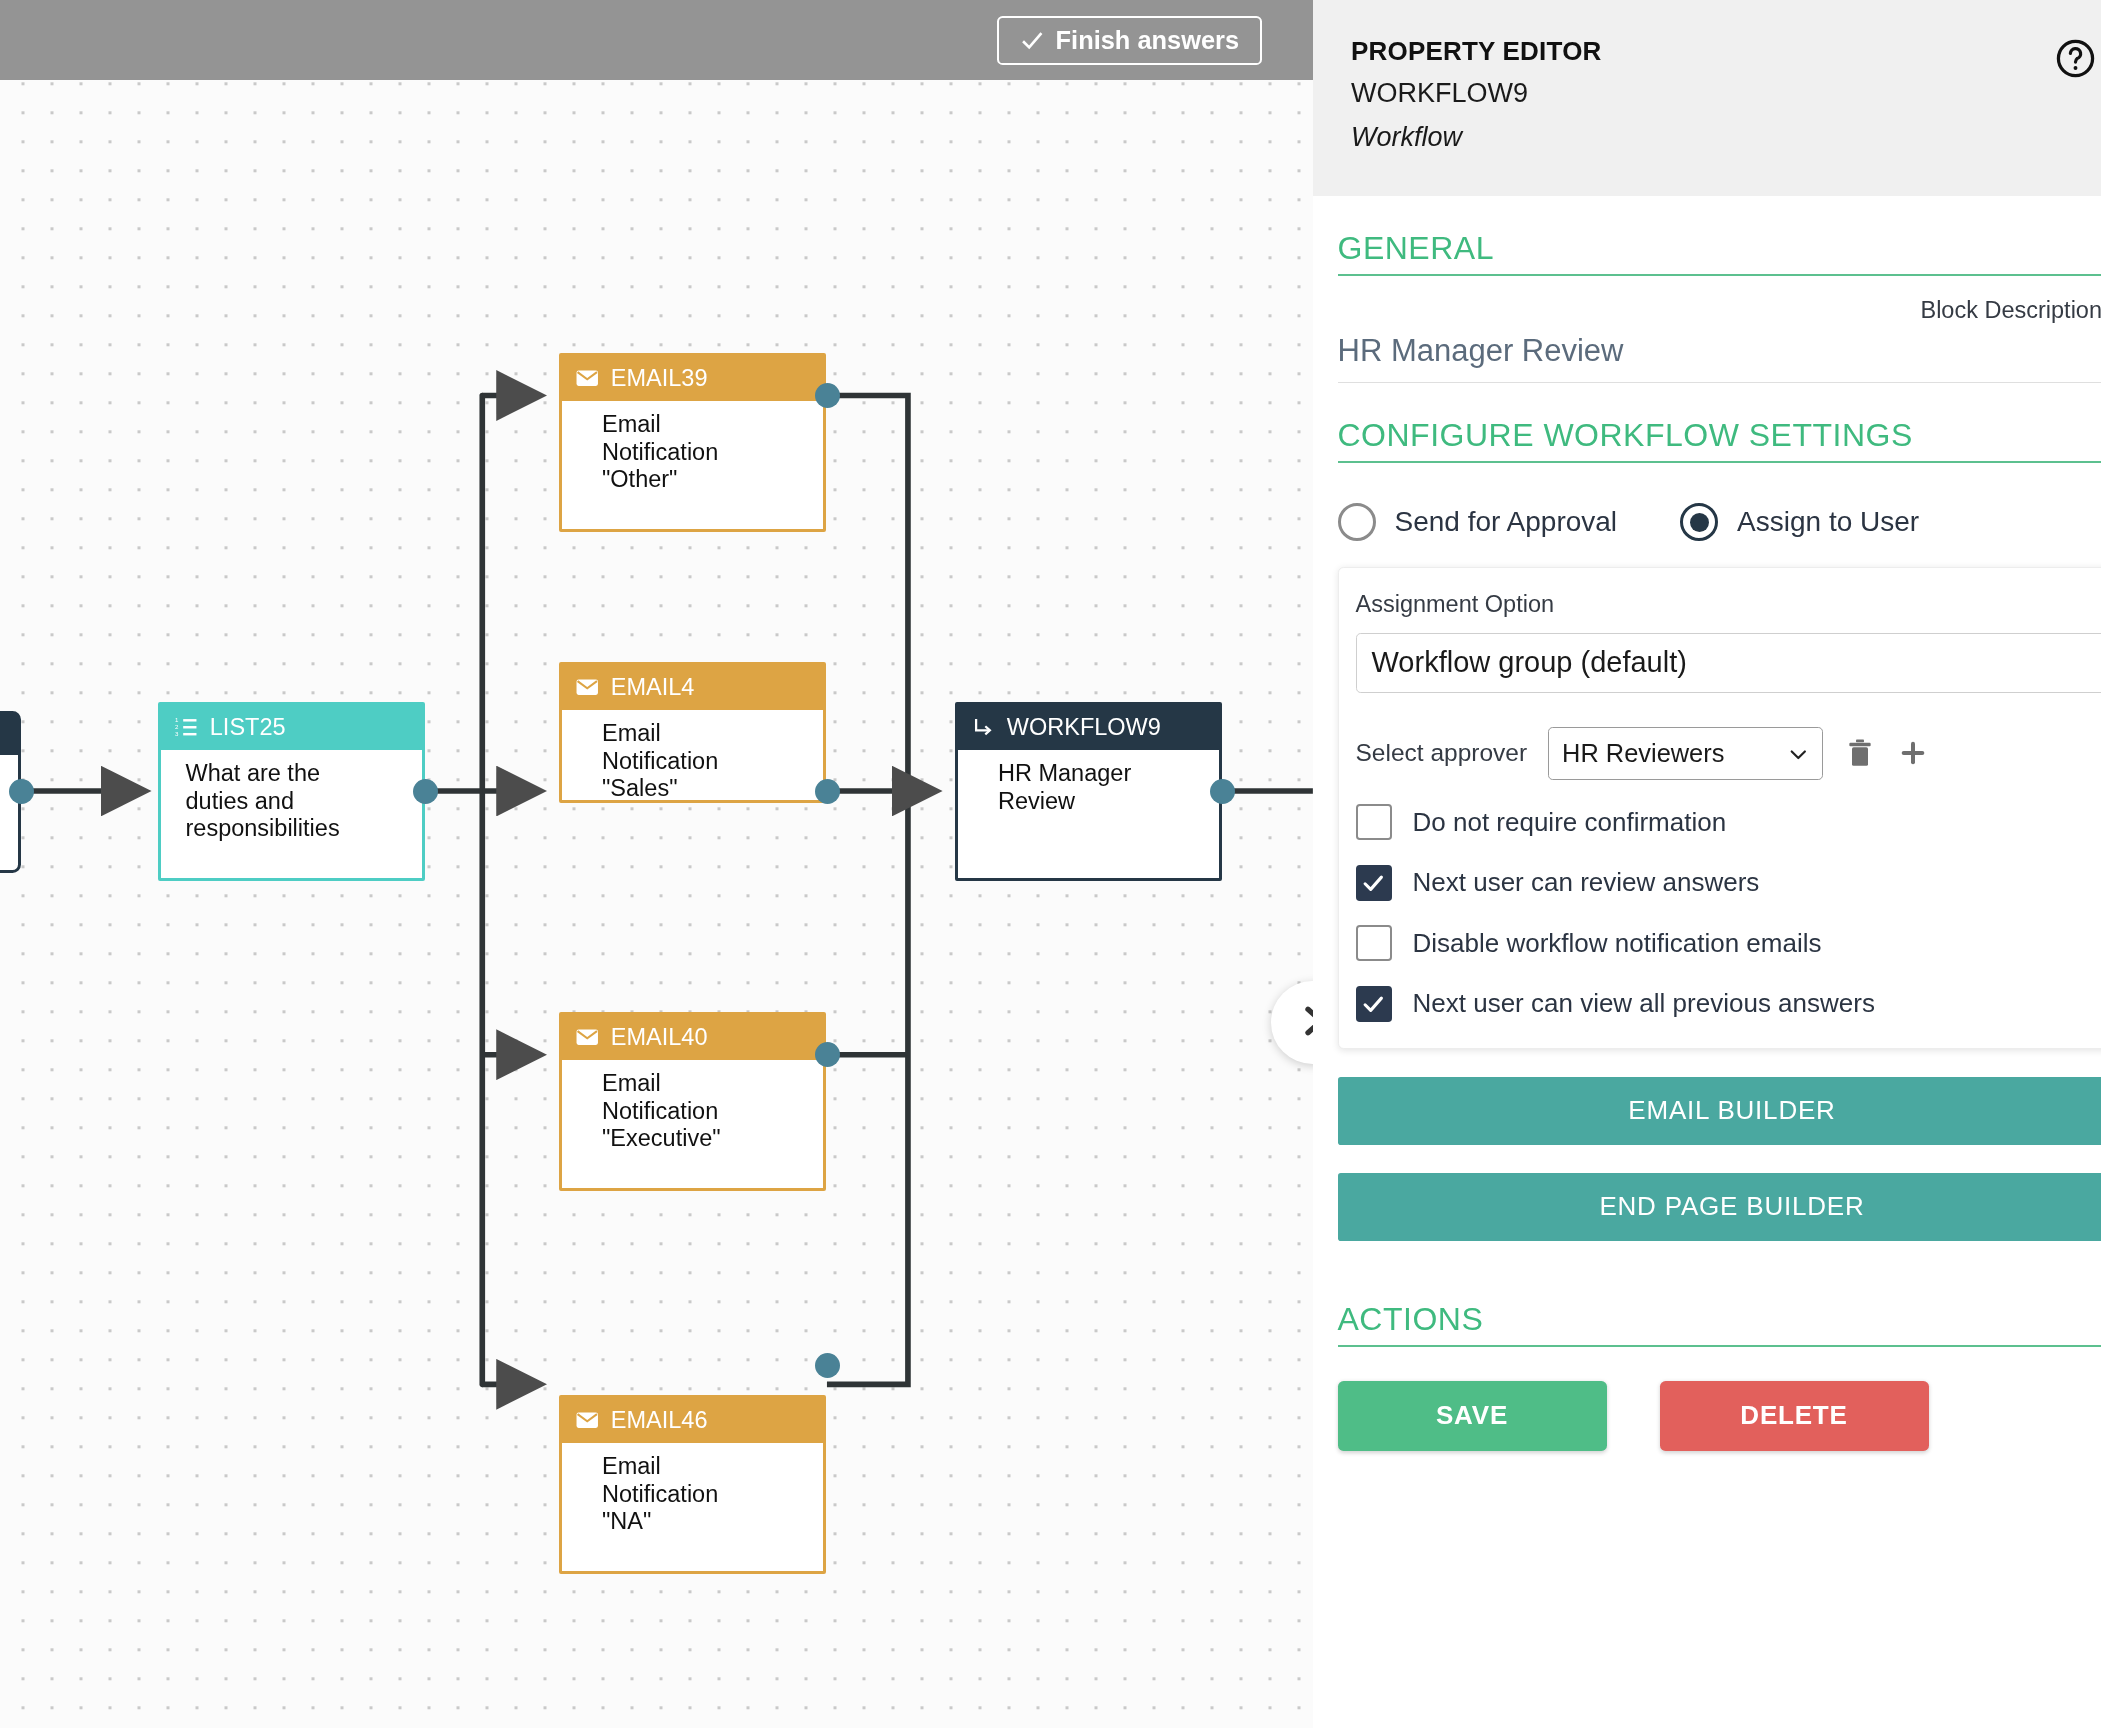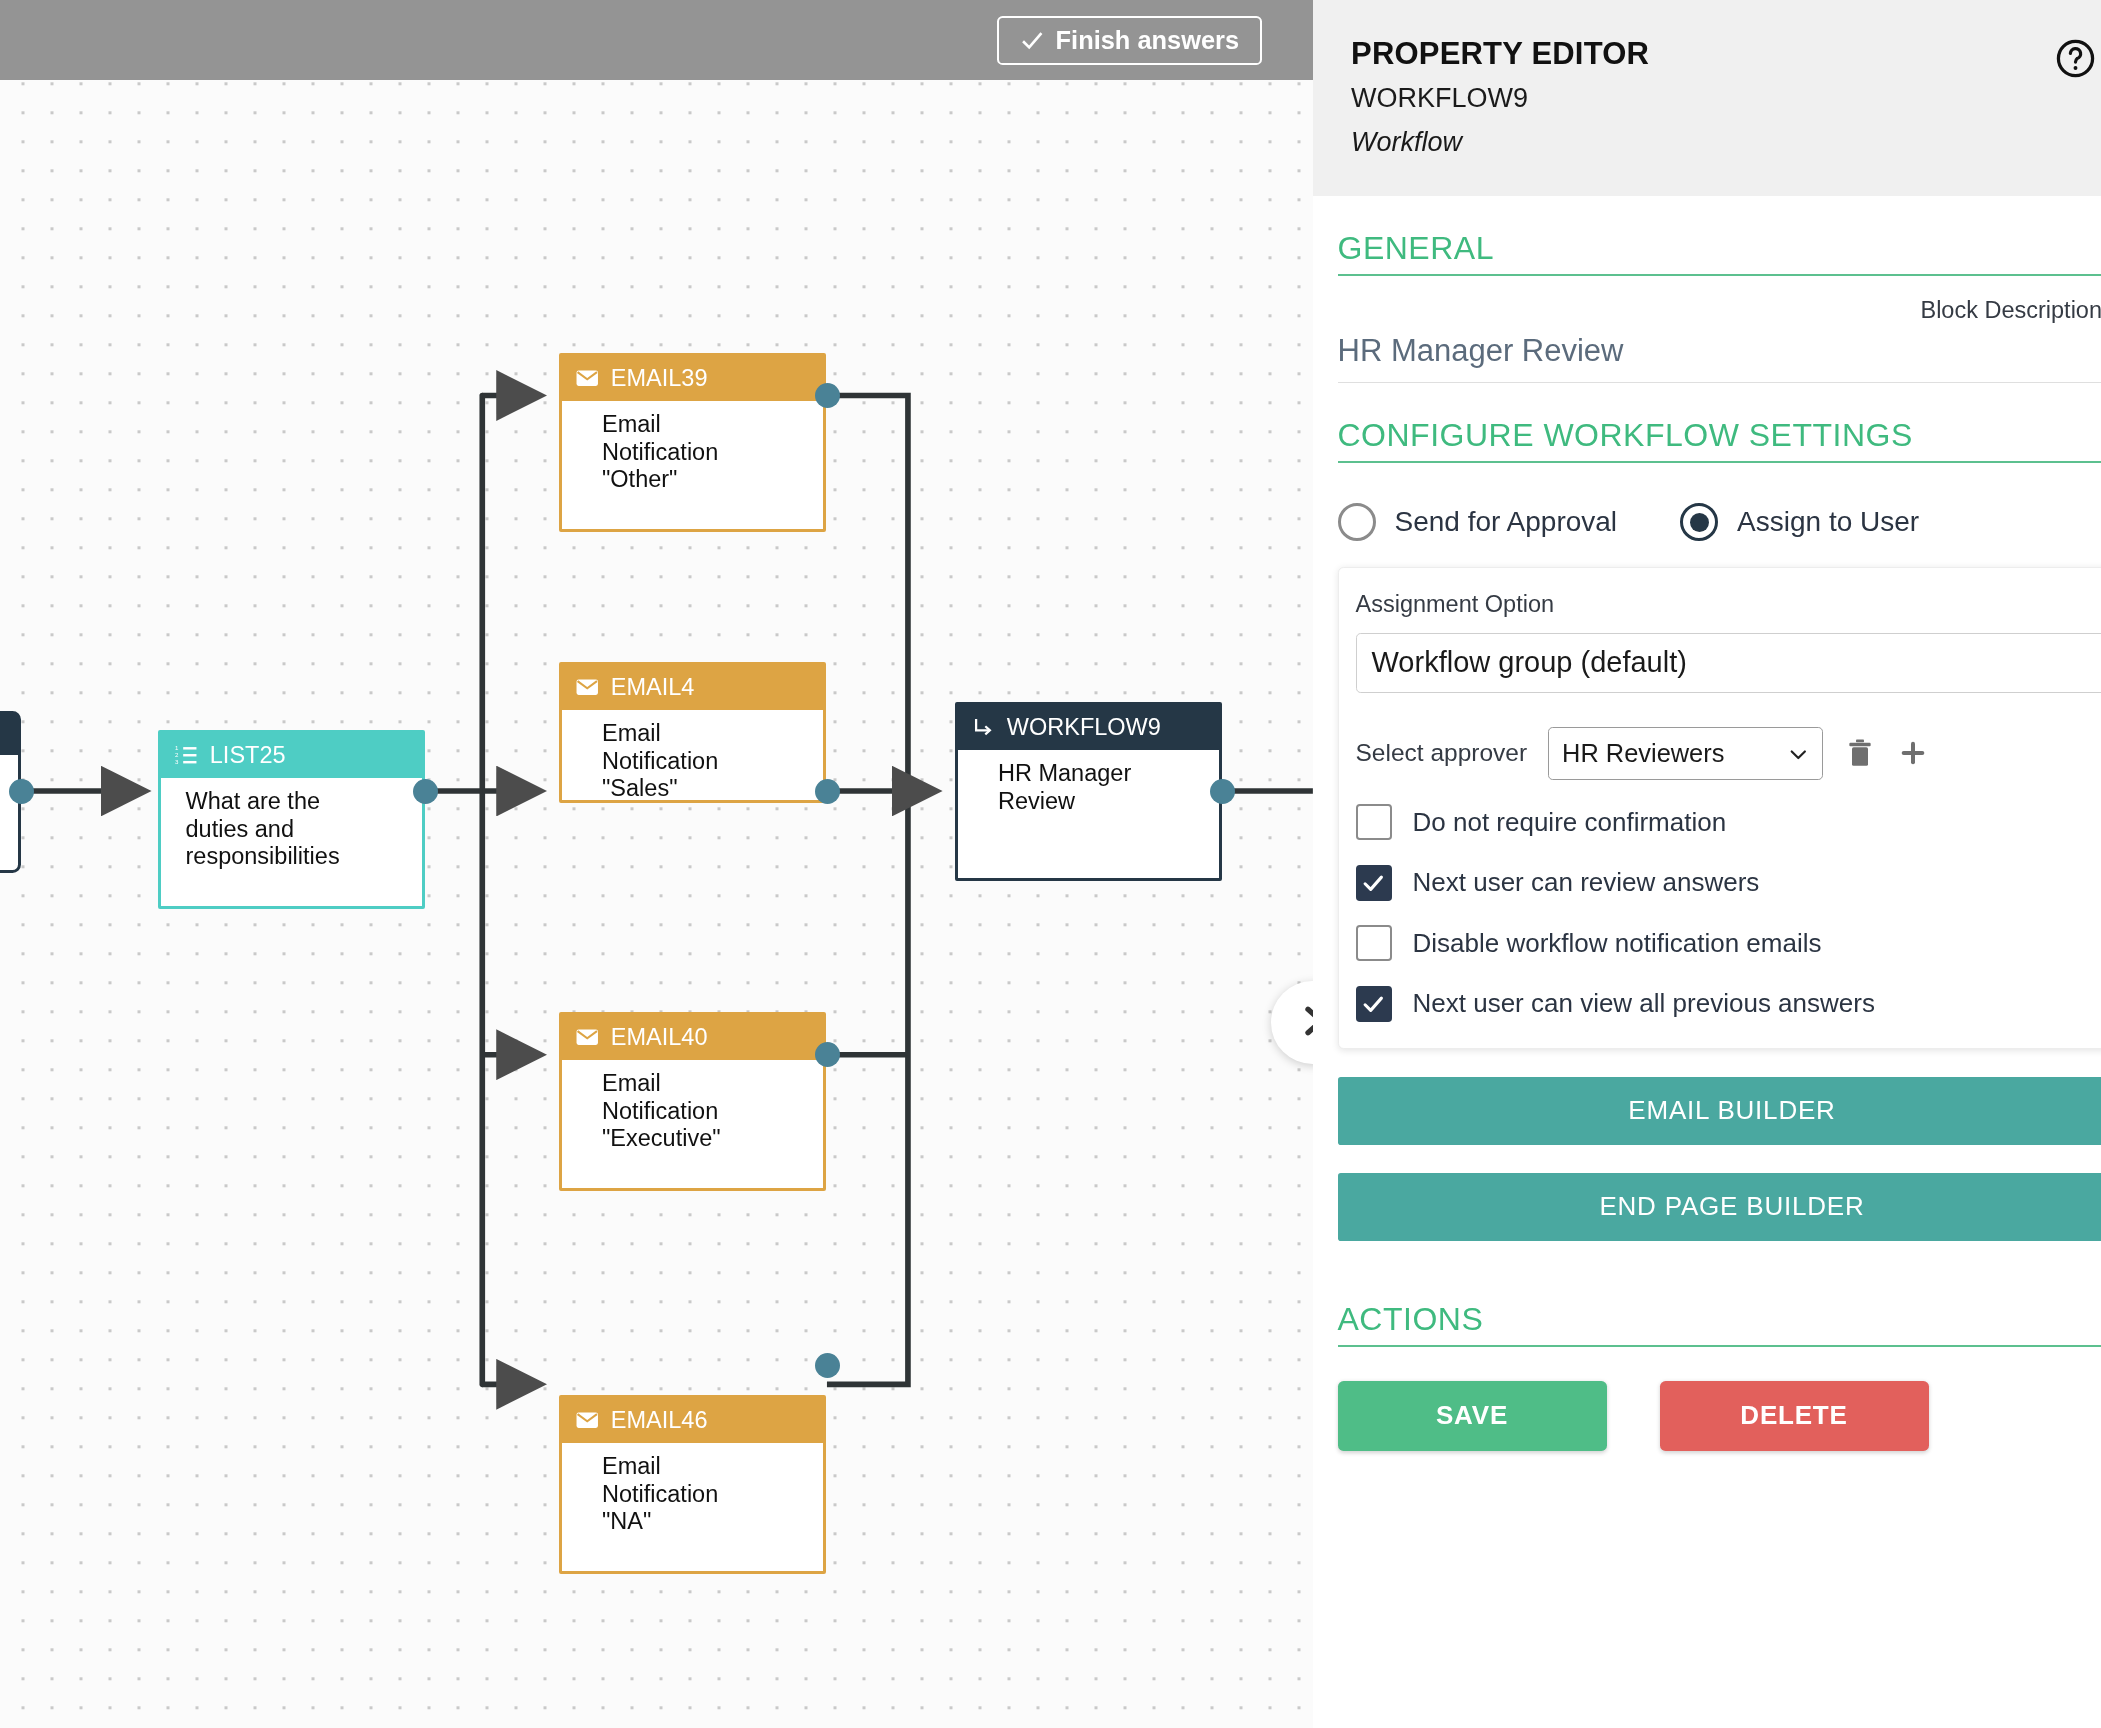--- a/index.html
+++ b/index.html
@@ -50,21 +50,21 @@
     color: #ffffff; font-size: 23.5px;
   }
   .node-body {
     padding: 10.4px 0 10.4px 40px;
     font-size: 23.5px; line-height: 1.17;
     color: #111; background: #fff;
     white-space: pre-line;
   }
   .node.email { border: 3.8px solid #dda444; }
   .node.email .node-head { background: #dda444; }
-  .node.list { border: 3.8px solid #4ecdc4; margin-top: 28px; }
+  .node.list { border: 3.8px solid #4ecdc4; }
   .node.list .node-head { background: #4ecdc4; }
   .node.workflow { border: 3.8px solid #253746; }
   .node.workflow .node-head { background: #253746; }
   .node-icon { width: 24.5px; height: 24.5px; flex: 0 0 24.5px; }
 
   .port {
     position: absolute; width: 25.4px; height: 25.4px;
     border-radius: 50%; background: #4a8296; z-index: 20;
     cursor: pointer;
   }
@@ -92,21 +92,21 @@
   
   .panel {
     position: absolute; left: 1313px; top: 0;
     width: 789px; height: 1729px;
     background: #ffffff; overflow: hidden;
   }
   .panel-header {
     position: relative; height: 196px;
     background: #f0f0f0; padding: 36px 28px 0 38px;
   }
-  .panel-kicker { font-size: 31px; font-weight: bold; color: #111; letter-spacing: 0.2px; }
+  .panel-kicker { font-size: 26px; font-weight: bold; color: #111; letter-spacing: 0.2px; }
   .panel-name { font-size: 27px; color: #1a1a1a; margin-top: 11.3px; }
   .panel-type { font-size: 27px; color: #1a1a1a; font-style: italic; margin-top: 13px; }
   .help-icon {
     position: absolute; right: 5.6px; top: 38px;
     width: 41px; height: 41px; cursor: pointer;
   }
 
   .panel-body { padding: 0 0 0 24.5px; }
   .section-title {
     color: #3fba7f; font-size: 32px; letter-spacing: 0.5px;

